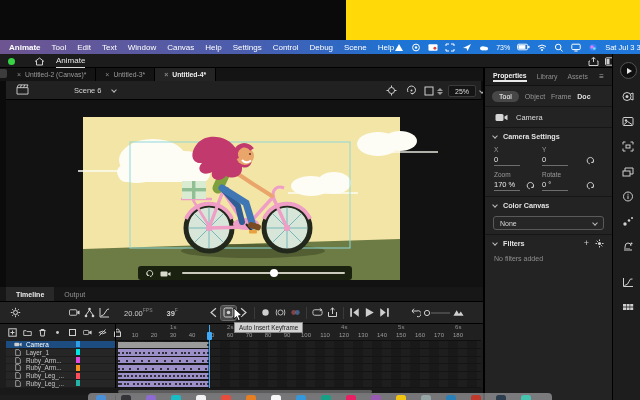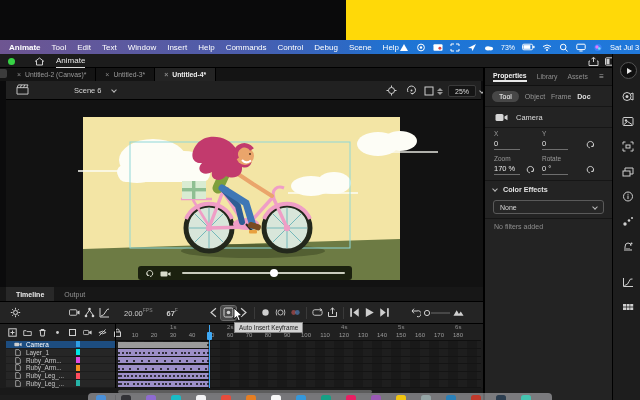--- a/index.html
+++ b/index.html
@@ -123,23 +123,23 @@
   <div class="abs wall-black"></div>
   <div class="abs wall-yellow"></div>
 
   <div class="abs menubar">
     <div class="menus" id="menu-items">
       <span class="menu-item menu-app">Animate</span>
     <span class="menu-item">Tool</span>
         <span class="menu-item">Edit</span>
         <span class="menu-item">Text</span>
         <span class="menu-item">Window</span>
-        <span class="menu-item">Insert</span>
+        <span class="menu-item">Canvas</span>
         <span class="menu-item">Help</span>
-        <span class="menu-item">Commands</span>
+        <span class="menu-item">Settings</span>
         <span class="menu-item">Control</span>
         <span class="menu-item">Debug</span>
         <span class="menu-item">Scene</span>
         <span class="menu-item">Help</span>
       </div>
     <div class="status">
       <span>
           <svg viewBox="0 0 10 9">
             <path d="M5 1 L9 8 L1 8 Z" fill="#fff"></path>
           </svg>
@@ -396,20 +396,24 @@
       </div>
     <div class="pdiv"></div>
     <div class="obj-row">
       <svg viewBox="0 0 13 9" style="width:13px;height:9px">
           <rect x="0.5" y="1" width="8" height="7" rx="1.5" fill="#d6d6d6"></rect>
           <path d="M9.5 3.5 L12.5 1.8 V7.2 L9.5 5.5 Z" fill="#d6d6d6"></path>
         </svg>
       <span>Camera</span>
     </div>
     <div class="pdiv"></div>
+    <div class="sec-head">
+      <span class="chev"></span>
+      <span>Camera Settings</span>
+    </div>
 
     <div style="position:relative;height:52px;">
       <span class="abs plabel" style="left:9px;top:2px">X</span>
       <span class="abs plabel" style="left:57px;top:2px">Y</span>
       <span class="abs pval" style="left:9px;top:11px">0</span>
       <span class="abs pval" style="left:57px;top:11px">0</span>
       <span class="abs reset-ic" style="left:100px;top:12px">
         <svg viewBox="0 0 10 9">
             <path d="M8 6.5 A3.2 3.2 0 1 0 4.8 7.8 M8 6.5 L8.3 4.7 M8 6.5 L6.2 6.4" class="ic-stroke"></path>
           </svg>
@@ -425,27 +429,45 @@
       <span class="abs pval" style="left:57px;top:36px">0 °</span>
       <span class="abs reset-ic" style="left:100px;top:37px">
         <svg viewBox="0 0 10 9">
             <path d="M8 6.5 A3.2 3.2 0 1 0 4.8 7.8 M8 6.5 L8.3 4.7 M8 6.5 L6.2 6.4" class="ic-stroke"></path>
           </svg>
         </span>
     </div>
     <div class="pdiv"></div>
     <div class="sec-head">
       <span class="chev"></span>
-      <span>Color Effects</span>
+      <span>Color Canvas</span>
     </div>
     <div class="dropdown">
       <span>None</span>
       <span class="chev"></span>
     </div>
     <div class="pdiv" style="margin-top:4px"></div>
+    <div class="sec-head">
+      <span class="chev"></span>
+      <span>Filters</span>
+      <span style="margin-left:auto;color:#ccc;font-size:9px;font-weight:normal">+</span>
+      <span>
+          <svg viewBox="0 0 9 9" style="width:9px;height:9px">
+            <circle cx="4.5" cy="4.5" r="1.6" class="ic-fill"></circle>
+            <g class="ic-stroke">
+              <line x1="4.5" y1="0.5" x2="4.5" y2="2"></line>
+              <line x1="4.5" y1="7" x2="4.5" y2="8.5"></line>
+              <line x1="0.5" y1="4.5" x2="2" y2="4.5"></line>
+              <line x1="7" y1="4.5" x2="8.5" y2="4.5"></line>
+              <line x1="1.7" y1="1.7" x2="2.8" y2="2.8"></line>
+              <line x1="6.2" y1="6.2" x2="7.3" y2="7.3"></line>
+            </g>
+          </svg>
+        </span>
+    </div>
     <div class="filters-empty">No filters added</div>
   </div>
 
   <div class="abs rstrip"></div>
   <div class="abs rs-circle">
     <svg viewBox="0 0 8 8" style="width:8px;height:8px">
         <path d="M2 1 L7 4 L2 7 Z" fill="#e8e8e8"></path>
       </svg>
   </div>
   <span class="abs rs-ic" style="top:90px">
@@ -552,21 +574,21 @@
         </span>
       <span class="tbtn">
         <svg viewBox="0 0 11 11">
             <path d="M1 1 V10 H10" class="ic-stroke"></path>
             <path d="M2 9 Q5 8.5 6.5 5 T10 2" class="ic-stroke"></path>
           </svg>
         </span>
       <span class="fps" style="margin-left:12px">
         <span>20.00</span><sup>FPS</sup></span>
       <span class="fps" style="margin-left:14px">
-        <b>67</b><sup>F</sup></span>
+        <b>39</b><sup>F</sup></span>
       <span style="flex:0 0 28px"></span>
       <span class="tbtn">
         <svg viewBox="0 0 7 9">
             <path d="M5.5 1 L1.5 4.5 L5.5 8" class="ic-stroke"></path>
           </svg>
         </span>
       <span class="tbtn hl">
         <svg viewBox="0 0 11 11">
             <rect x="1" y="1" width="9" height="9" rx="1.5" class="ic-stroke"></rect>
             <circle cx="5.5" cy="5.5" r="1.8" class="ic-fill"></circle>

